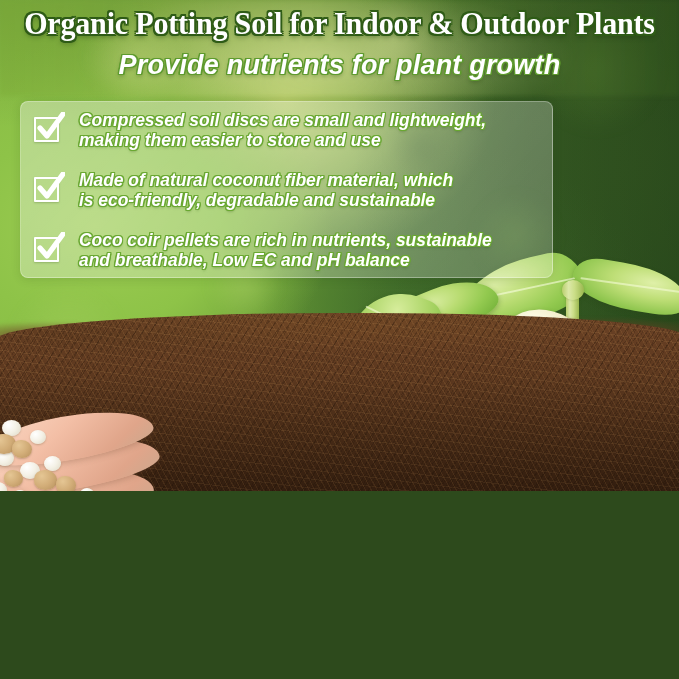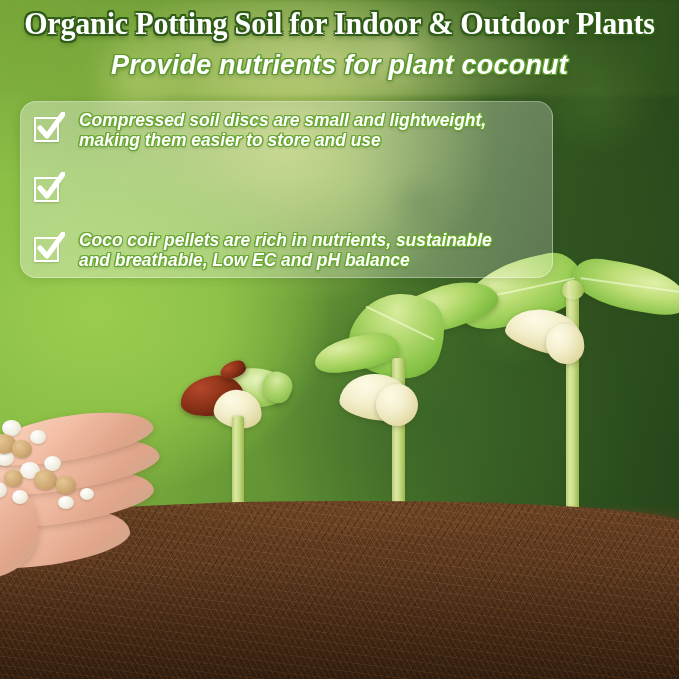--- a/index.html
+++ b/index.html
@@ -4,21 +4,21 @@
 <style>
   * { margin:0; padding:0; box-sizing:border-box; }
   html, body {
     width:679px; height:679px;
     overflow:hidden;
     font-family:"Liberation Sans", sans-serif;
     background:#2d4a1c;
   }
   #stage {
     position:relative;
-    width:679px; height:679px;
+    width:679px; height:491px;
     overflow:hidden;
   }
 
   
   .bg-base {
     position:absolute; inset:0;
     background:
       radial-gradient(ellipse 330px 260px at 14% 46%, #9ccc52 0%, #8ec348 38%, rgba(130,180,62,0) 72%),
       radial-gradient(ellipse 300px 240px at 42% 20%, #b9cf6a 0%, rgba(150,185,80,0) 70%),
       radial-gradient(ellipse 260px 220px at 66% 62%, #3f6b2a 0%, rgba(50,88,33,0) 74%),
@@ -93,21 +93,21 @@
       -1.3px 0 0 #5e9b2e, 1.3px 0 0 #5e9b2e,
       0 -1.3px 0 #5e9b2e, 0 1.3px 0 #5e9b2e,
       0 2px 4px rgba(30,60,12,.45);
   }
 
   
   .feature-panel {
     position:absolute;
     left:20px; top:101px;
     width:533px; height:177px;
-    border-radius:16px;
+    border-radius:8px;
     background:linear-gradient(135deg, rgba(255,255,255,.36) 0%, rgba(255,255,255,.30) 42%, rgba(255,255,255,.22) 100%);
     border:1px solid rgba(255,255,255,.30);
     box-shadow:0 2px 10px rgba(30,60,15,.14);
     padding:10px 0 0 0;
   }
   .feature-row {
     position:absolute;
     left:13px;
     display:flex;
     align-items:flex-start;
@@ -370,21 +370,21 @@
     <div class="pellet-t" style="left:64px; top:30px; width:20px; height:18px;"></div>
     <div class="pellet-t" style="left:56px; top:60px; width:19px; height:17px;"></div>
     <div class="pellet-t" style="left:86px; top:60px; width:23px; height:20px;"></div>
     <div class="pellet-t" style="left:108px; top:66px; width:20px; height:18px;"></div>
 
   </div>
 
   <div class="header-band"></div>
 
   <div class="title">Organic Potting Soil for Indoor &amp; Outdoor Plants</div>
-  <div class="subtitle">Provide nutrients for plant coconut</div>
+  <div class="subtitle">Provide nutrients for plant growth</div>
 
   <div class="feature-panel">
 
     <div class="feature-row r1">
       <div class="check-icon">
         <div class="box"></div>
         <svg class="tick" viewBox="0 0 29 30">
           <path d="M4 16 L11 24 L27 2" fill="none" stroke="#ffffff" stroke-width="5.2" stroke-linecap="round" stroke-linejoin="round"></path>
         </svg>
       </div>
@@ -392,20 +392,22 @@
 making them easier to store and use</div>
     </div>
 
     <div class="feature-row r2">
       <div class="check-icon">
         <div class="box"></div>
         <svg class="tick" viewBox="0 0 29 30">
           <path d="M4 16 L11 24 L27 2" fill="none" stroke="#ffffff" stroke-width="5.2" stroke-linecap="round" stroke-linejoin="round"></path>
         </svg>
       </div>
+      <div class="feature-text">Made of natural coconut fiber material, which
+is eco-friendly, degradable and sustainable</div>
     </div>
 
     <div class="feature-row r3">
       <div class="check-icon">
         <div class="box"></div>
         <svg class="tick" viewBox="0 0 29 30">
           <path d="M4 16 L11 24 L27 2" fill="none" stroke="#ffffff" stroke-width="5.2" stroke-linecap="round" stroke-linejoin="round"></path>
         </svg>
       </div>
       <div class="feature-text">Coco coir pellets are rich in nutrients, sustainable

